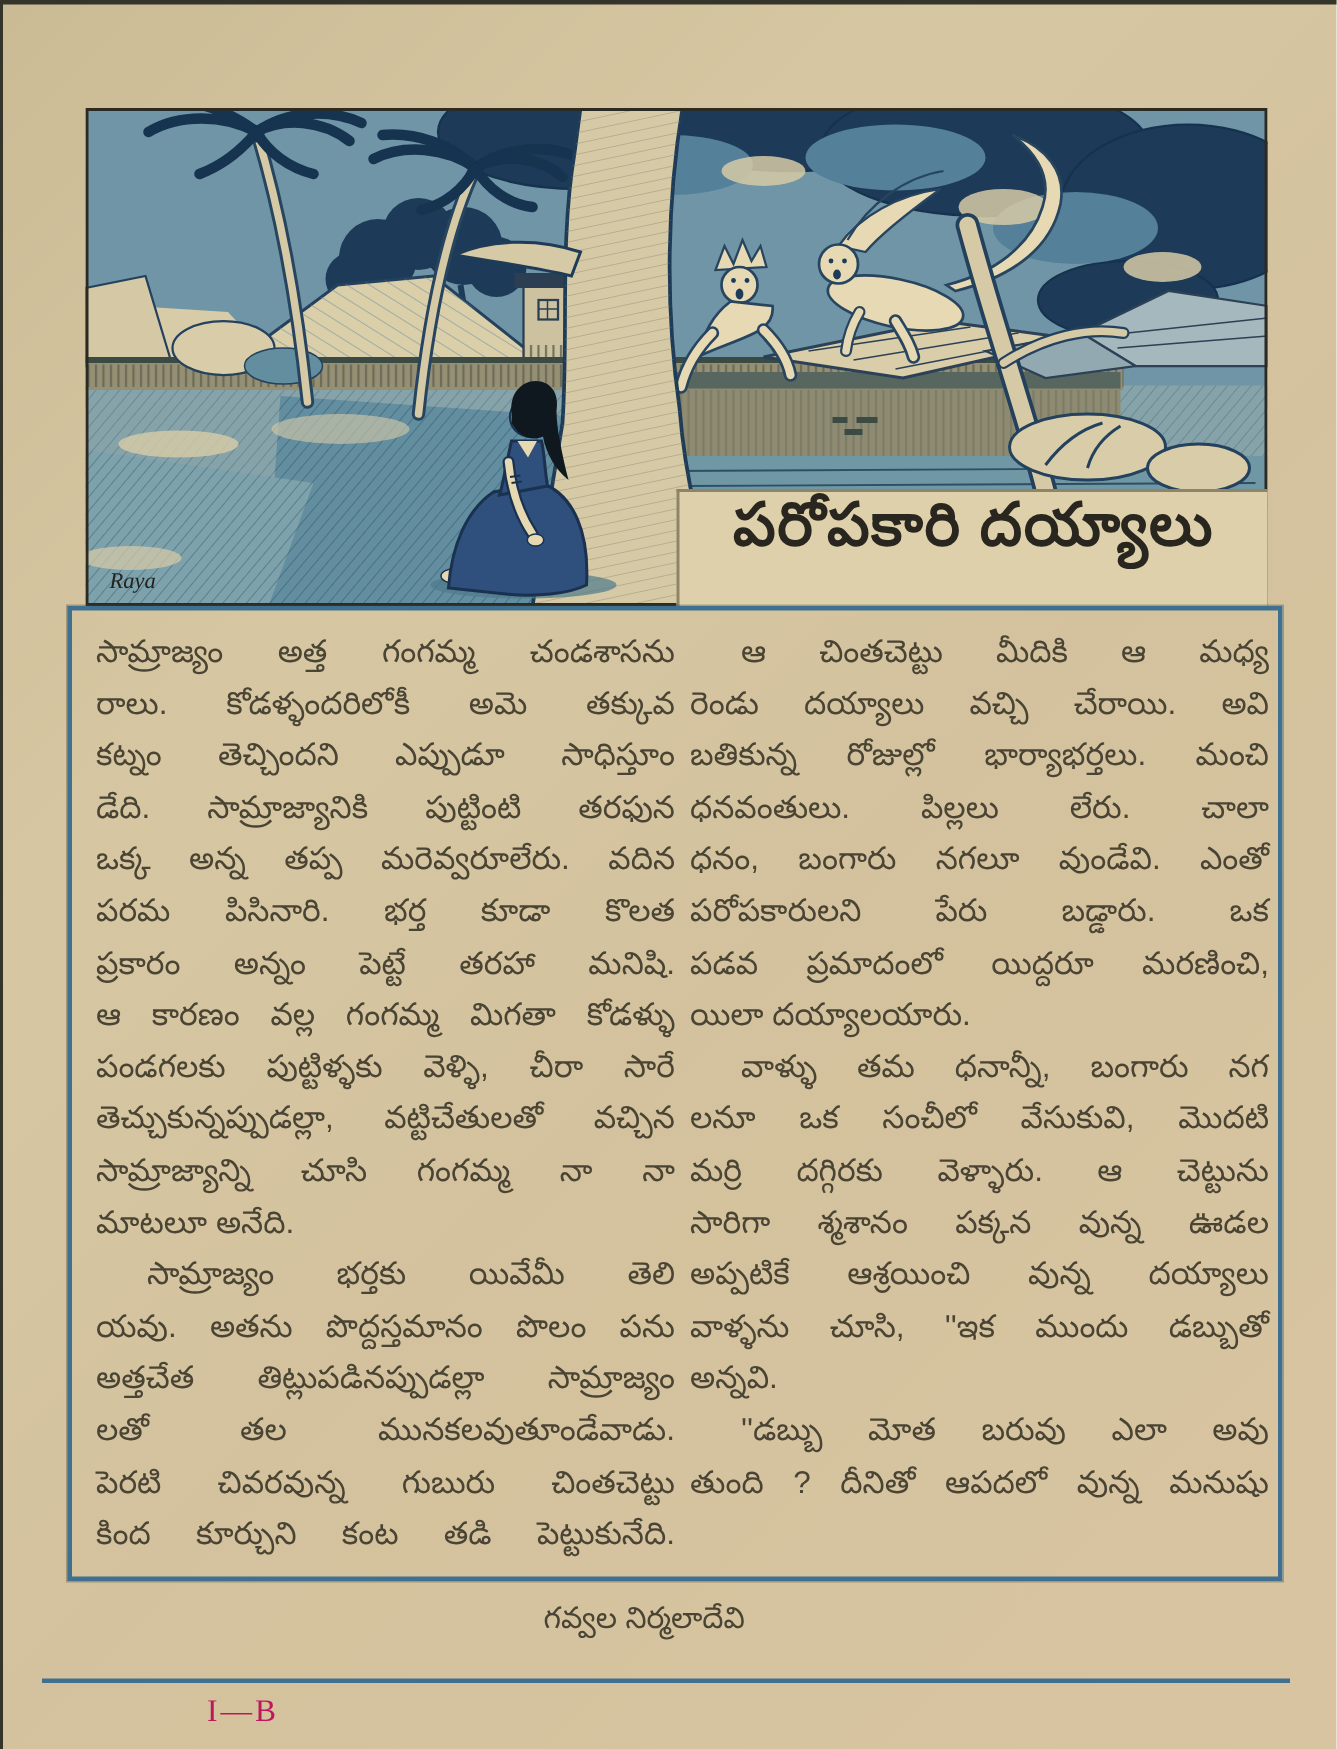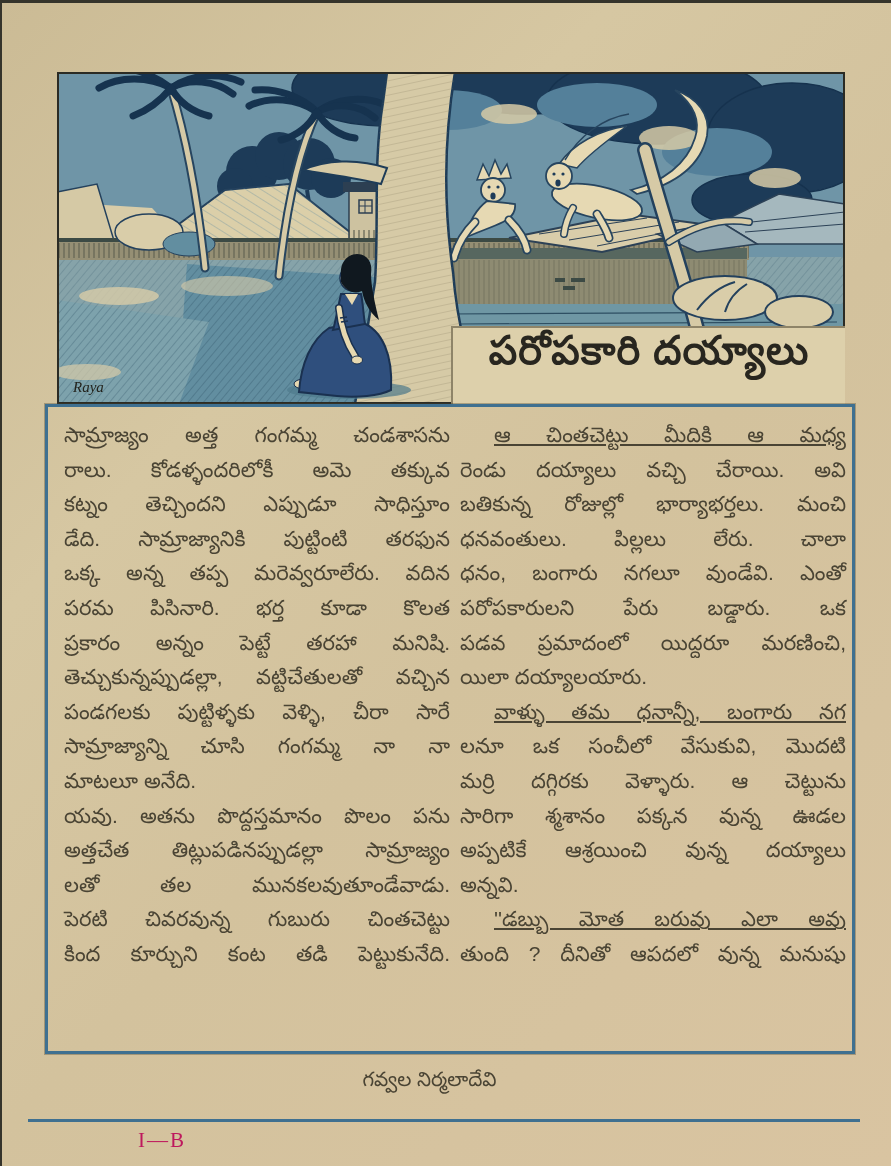--- a/index.html
+++ b/index.html
@@ -29,21 +29,21 @@
     box-sizing:border-box;
   }
   .col{position:absolute;top:11px;width:386px;}
   .col-left{left:16px;}
   .col-right{left:412px;}
   .tl{
     font-size:21px;line-height:34.6px;color:#4a4434;
     text-align:justify;text-align-last:justify;white-space:nowrap;
   }
   .tl.short{text-align-last:left;}
-  .tl.indent{text-indent:34px;text-decoration:underline;}
+  .tl.indent{text-indent:34px;}
 
   
   .author{position:absolute;left:0;top:1068px;width:859px;text-align:center;
     font-size:20px;color:#4a4434;}
   .foot-rule{position:absolute;left:28px;top:1119px;width:832px;height:3px;background:#3f7090;}
   .page-mark{position:absolute;left:138px;top:1128px;font-size:21px;color:#be185d;
     font-family:"Liberation Serif","DejaVu Serif",serif;letter-spacing:2px;}
 </style>
 </head>
 <body>
@@ -261,24 +261,26 @@
 <div class="text-box">
 
   <div class="col col-left">
     <div class="tl">సామ్రాజ్యం అత్త గంగమ్మ చండశాసను</div>
     <div class="tl">రాలు. కోడళ్ళందరిలోకీ అమె తక్కువ</div>
     <div class="tl">కట్నం తెచ్చిందని ఎప్పుడూ సాధిస్తూం</div>
     <div class="tl">డేది. సామ్రాజ్యానికి పుట్టింటి తరఫున</div>
     <div class="tl">ఒక్క అన్న తప్ప మరెవ్వరూలేరు. వదిన</div>
     <div class="tl">పరమ పిసినారి. భర్త కూడా కొలత</div>
     <div class="tl">ప్రకారం అన్నం పెట్టే తరహా మనిషి.</div>
+    <div class="tl">ఆ కారణం వల్ల గంగమ్మ మిగతా కోడళ్ళు</div>
+    <div class="tl">పండగలకు పుట్టిళ్ళకు వెళ్ళి, చీరా సారే</div>
     <div class="tl">తెచ్చుకున్నప్పుడల్లా, వట్టిచేతులతో వచ్చిన</div>
-    <div class="tl">పండగలకు పుట్టిళ్ళకు వెళ్ళి, చీరా సారే</div>
     <div class="tl">సామ్రాజ్యాన్ని చూసి గంగమ్మ నా నా</div>
     <div class="tl short">మాటలూ అనేది.</div>
+    <div class="tl indent">సామ్రాజ్యం భర్తకు యివేమీ తెలి</div>
     <div class="tl">యవు. అతను పొద్దస్తమానం పొలం పను</div>
     <div class="tl">అత్తచేత తిట్లుపడినప్పుడల్లా సామ్రాజ్యం</div>
     <div class="tl">లతో తల మునకలవుతూండేవాడు.</div>
     <div class="tl">పెరటి చివరవున్న గుబురు చింతచెట్టు</div>
     <div class="tl">కింద కూర్చుని కంట తడి పెట్టుకునేది.</div>
   </div>
 
   <div class="col col-right">
     <div class="tl indent">ఆ చింతచెట్టు మీదికి ఆ మధ్య</div>
     <div class="tl">రెండు దయ్యాలు వచ్చి చేరాయి. అవి</div>
@@ -286,20 +288,21 @@
     <div class="tl">ధనవంతులు. పిల్లలు లేరు. చాలా</div>
     <div class="tl">ధనం, బంగారు నగలూ వుండేవి. ఎంతో</div>
     <div class="tl">పరోపకారులని పేరు బడ్డారు. ఒక</div>
     <div class="tl">పడవ ప్రమాదంలో యిద్దరూ మరణించి,</div>
     <div class="tl short">యిలా దయ్యాలయారు.</div>
     <div class="tl indent">వాళ్ళు తమ ధనాన్నీ, బంగారు నగ</div>
     <div class="tl">లనూ ఒక సంచీలో వేసుకువి, మొదటి</div>
     <div class="tl">మర్రి దగ్గిరకు వెళ్ళారు. ఆ చెట్టును</div>
     <div class="tl">సారిగా శ్మశానం పక్కన వున్న ఊడల</div>
     <div class="tl">అప్పటికే ఆశ్రయించి వున్న దయ్యాలు</div>
+    <div class="tl">వాళ్ళను చూసి, ''ఇక ముందు డబ్బుతో</div>
     <div class="tl short">అన్నవి.</div>
     <div class="tl indent">''డబ్బు మోత బరువు ఎలా అవు</div>
     <div class="tl">తుంది ? దీనితో ఆపదలో వున్న మనుషు</div>
   </div>
 
 </div>
 
 <div class="author">గవ్వల నిర్మలాదేవి</div>
 <div class="foot-rule"></div>
 <div class="page-mark">I—B</div>

